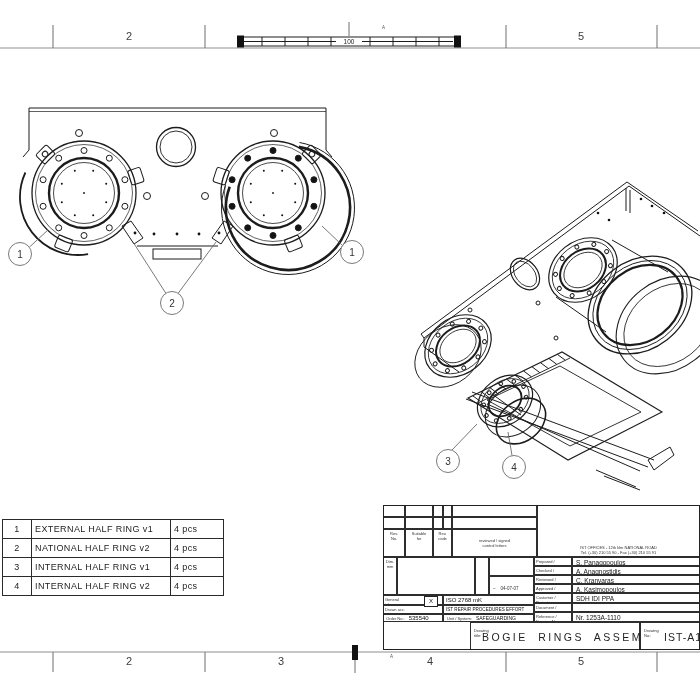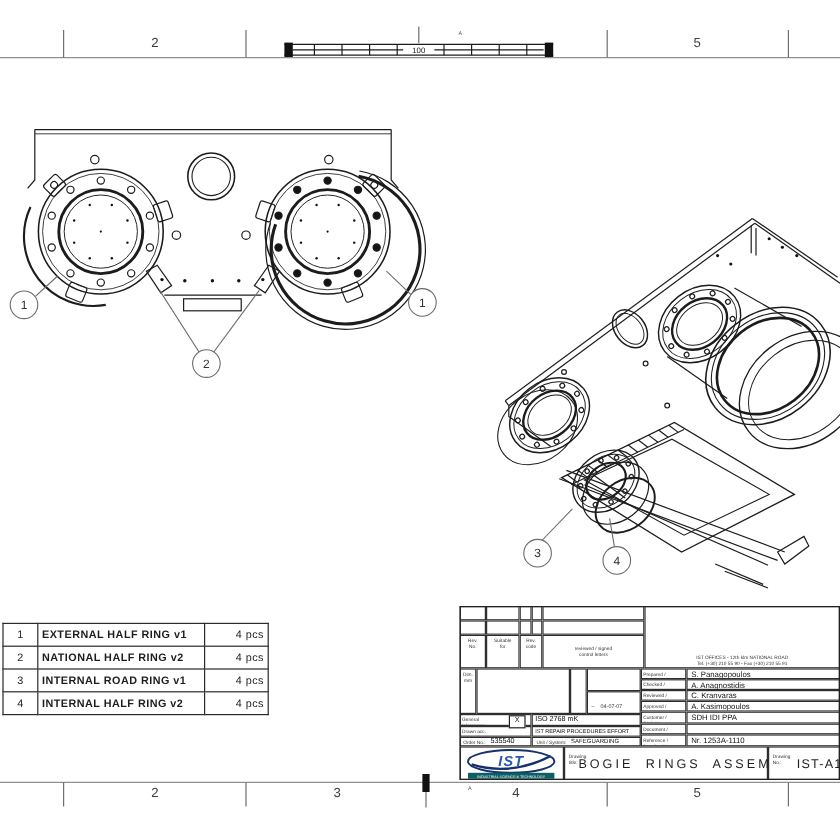--- a/index.html
+++ b/index.html
@@ -7,22 +7,22 @@
          font-family:"Liberation Sans",sans-serif;color:#222;}
   .abs{position:absolute;}
   svg{display:block;}
   
   .zone{position:absolute;font-size:11px;color:#3d3d3d;transform:translateX(-50%);}
   
   table.parts{position:absolute;left:2px;top:519px;border-collapse:collapse;
               font-size:9px;letter-spacing:.4px;color:#1d1d1d;}
   table.parts td{border:1.2px solid #2a2a2a;height:18px;padding:0 3px;background:#fff;}
   td.c-id{width:22px;text-align:center;}
-  td.c-name{width:132px;text-align:left;padding-left:5px;font-weight:bold;}
-  td.c-qty{width:46px;text-align:right;}
+  td.c-name{width:132px;text-align:left;padding-left:5px;}
+  td.c-qty{width:46px;text-align:left;}
   
   .cell{position:absolute;border:1px solid #2e2e2e;box-sizing:border-box;background:#fff;overflow:hidden;}
   .cell.noclip{overflow:visible;}
   .micro{font-size:4px;line-height:1.25;color:#333;white-space:pre-line;padding:1px 1px;}
   .name-text{font-size:6.5px;color:#151515;padding:1px 0 0 3px;white-space:nowrap;}
   .val6{font-size:6px;color:#101010;white-space:nowrap;}
   .val5{font-size:4.6px;color:#101010;white-space:nowrap;}
   .tb-outer{position:absolute;left:383px;top:505px;width:317px;height:145px;
             border:1.5px solid #222;box-sizing:border-box;pointer-events:none;}
   .addr{display:flex;align-items:flex-end;justify-content:center;text-align:center;}
@@ -359,21 +359,21 @@
       <td class="c-name">EXTERNAL HALF RING v1</td>
       <td class="c-qty">4 pcs</td>
     </tr>
     <tr>
       <td class="c-id">2</td>
       <td class="c-name">NATIONAL HALF RING v2</td>
       <td class="c-qty">4 pcs</td>
     </tr>
     <tr>
       <td class="c-id">3</td>
-      <td class="c-name">INTERNAL ROAD RING v1</td>
+      <td class="c-name">INTERNAL HALF RING v1</td>
       <td class="c-qty">4 pcs</td>
     </tr>
     <tr>
       <td class="c-id">4</td>
       <td class="c-name">INTERNAL HALF RING v2</td>
       <td class="c-qty">4 pcs</td>
     </tr>
   </tbody>
     </table>
 
@@ -444,29 +444,20 @@
 No.:</span>
     <span class="val6">535540</span>
   </div>
   <div class="cell flexrow" style="left:443px;top:614px;width:91px;height:8px;gap:3px;padding-left:2px;">
     <span class="micro" style="white-space:nowrap;">Unit /
 System:</span>
     <span class="val5" style="font-size:5px;">SAFEGUARDING</span>
   </div>
   <div class="xbox">X</div>
 
-  <div class="cell" style="left:383px;top:622px;width:87px;height:28px;">
-    <svg width="82" height="26" viewBox="0 0 82 26" style="margin:1px 0 0 2px;">
-      <ellipse cx="40" cy="10.5" rx="36" ry="9.5" fill="#fff" stroke="#17316e" stroke-width="1.6"></ellipse>
-      <path d="M7,13 Q40,23 73,6" fill="none" stroke="#17316e" stroke-width="2"></path>
-      <text x="40" y="14.5" font-size="12" font-style="italic" font-weight="bold" fill="#2a57ab" text-anchor="middle" letter-spacing="1">IST</text>
-      <rect x="4" y="20" width="72" height="5.5" fill="#0d5f66"></rect>
-      <text x="40" y="24.2" font-size="3" fill="#ffffff" text-anchor="middle">INDUSTRIAL SCIENCE &amp; TECHNOLOGY</text>
-    </svg>
-  </div>
   <div class="cell noclip" style="left:470px;top:622px;width:170px;height:28px;">
     <span class="micro" style="position:absolute;left:2px;top:4px;">Drawing
 title:</span>
   </div>
   <div class="dwg-title">BOGIE RINGS ASSEMBLY</div>
   <div class="cell noclip" style="left:640px;top:622px;width:60px;height:28px;">
     <span class="micro" style="position:absolute;left:2px;top:4px;">Drawing
 No.:</span>
   </div>
   <div class="dwg-no">IST-A10</div>

